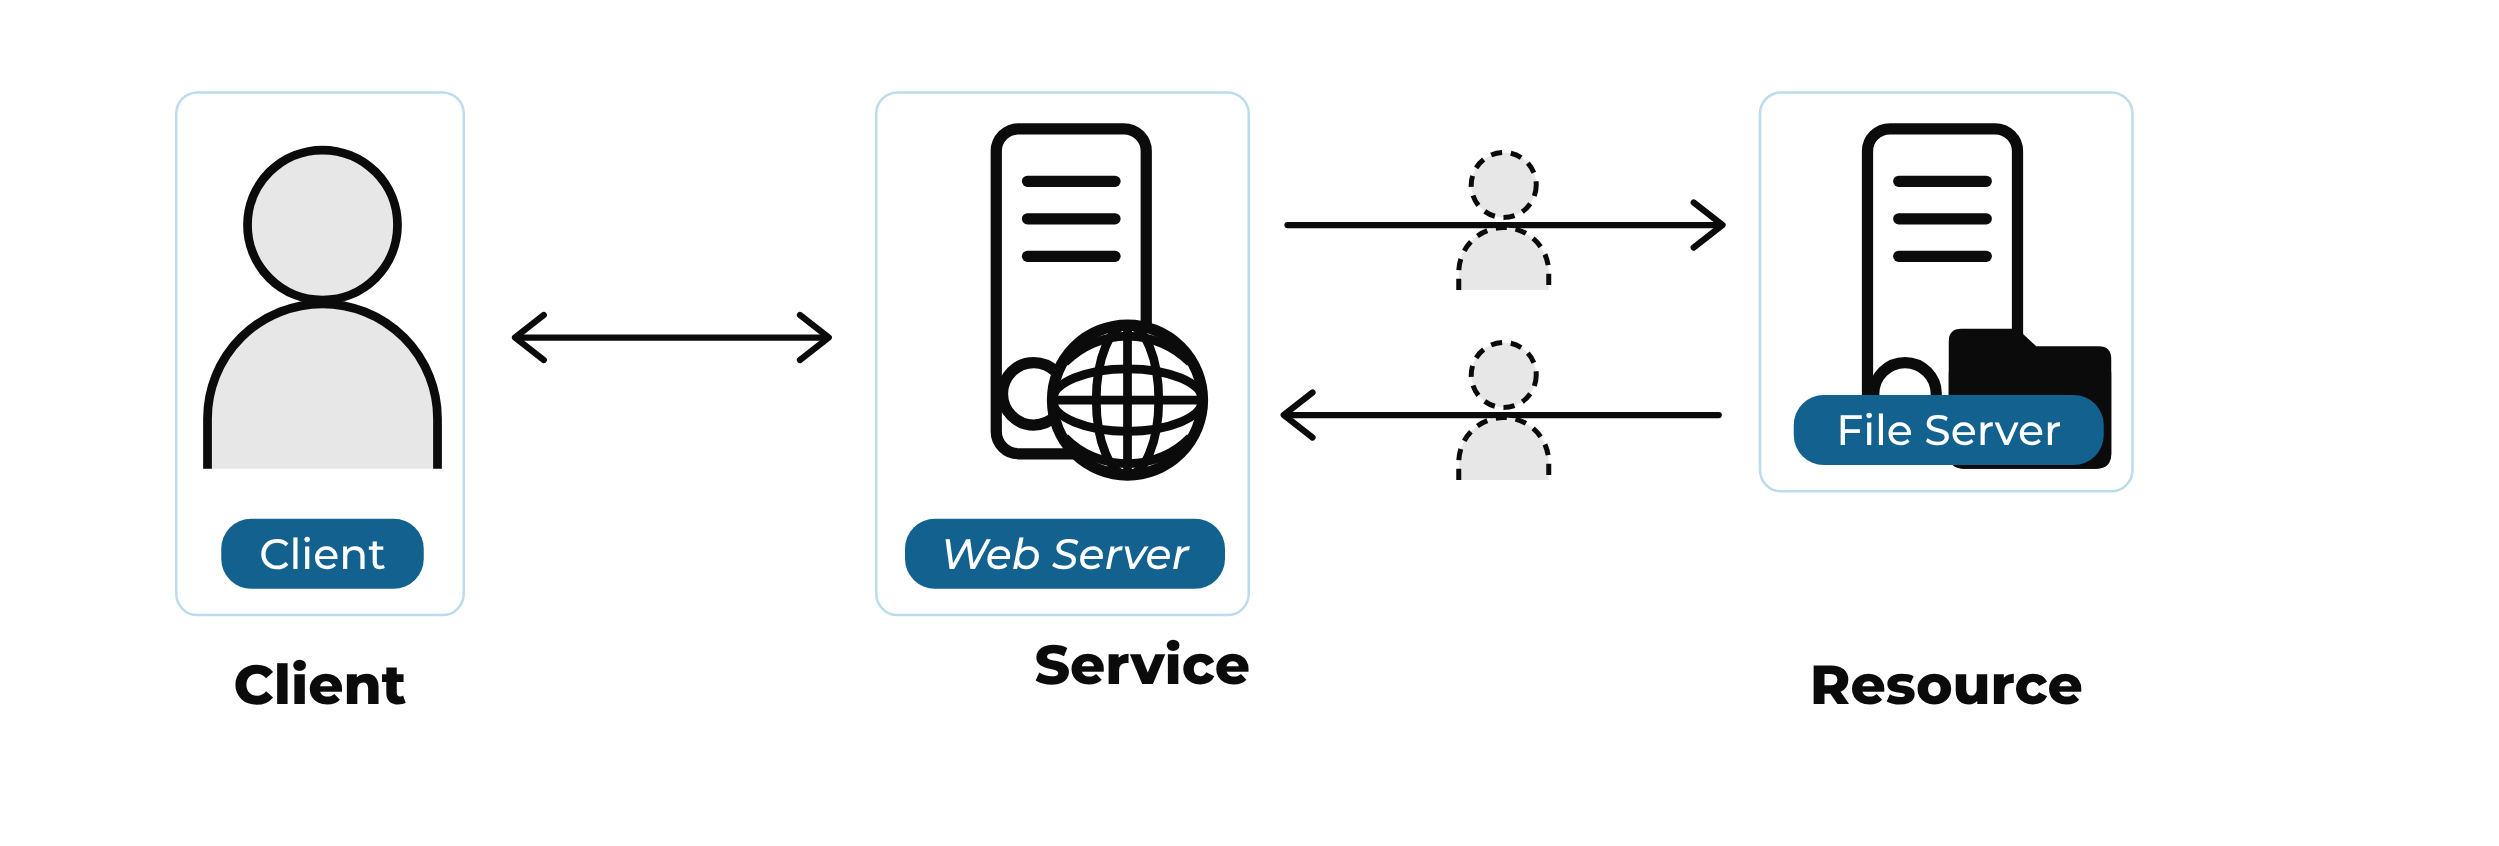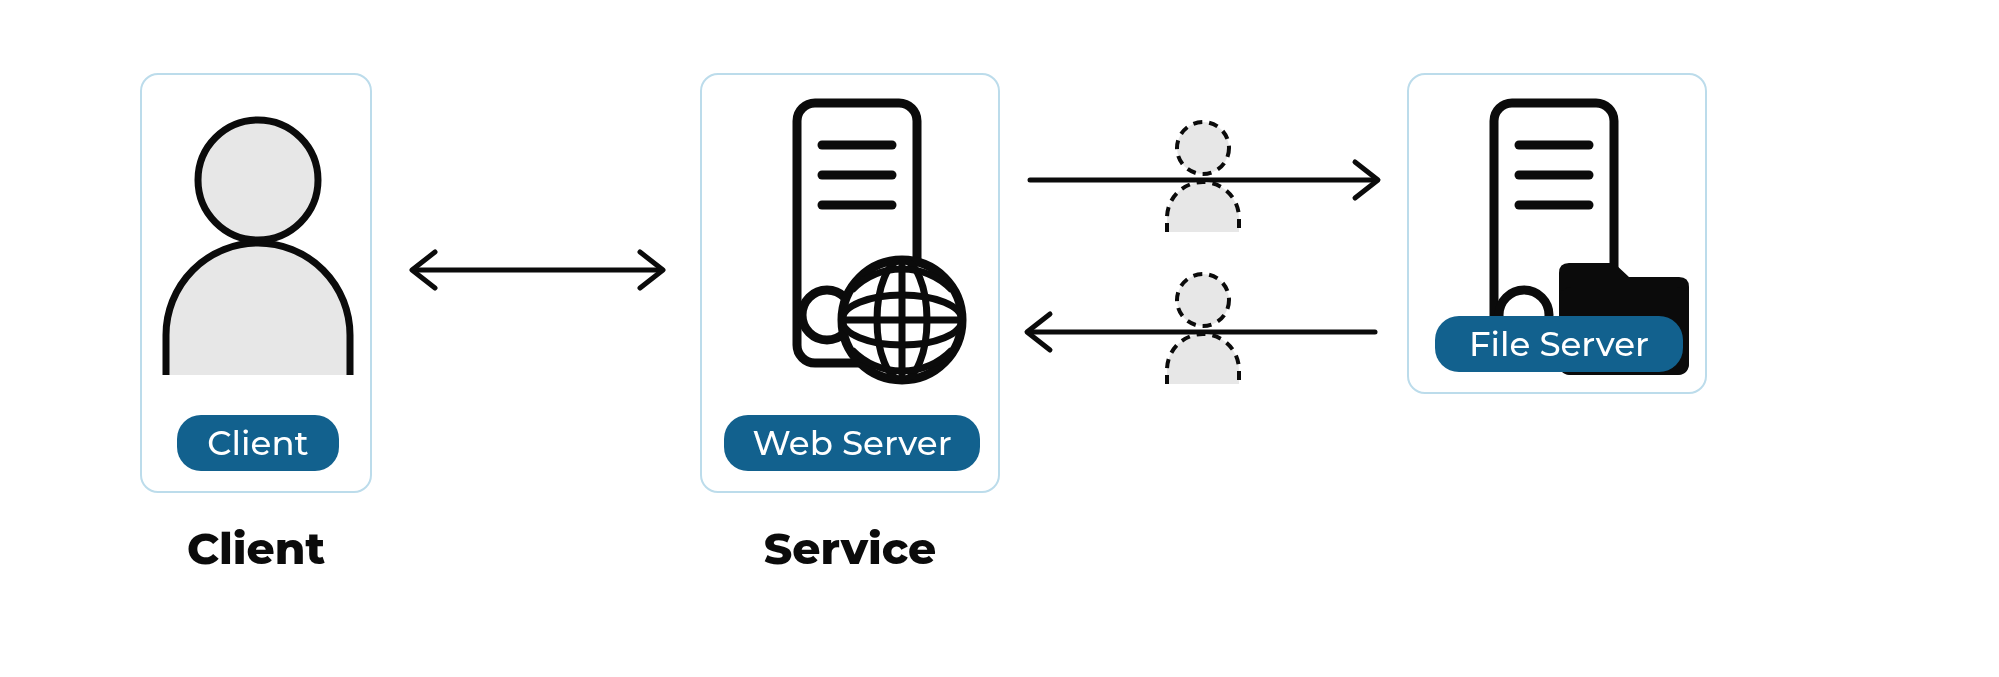--- a/index.html
+++ b/index.html
@@ -55,21 +55,21 @@
                L 208 300" fill="#e7e7e7" stroke="#0b0b0b" stroke-width="7" stroke-linejoin="round"></path>
     </svg>
     <div class="badge" style="left:35px; bottom:20px; width:162px; height:56px; font-size:34px;">
       <span>Client</span>
     </div>
   </div>
   <div class="title" style="left:140px; top:521px; width:232px; font-size:44px;">
     <span>Client</span>
   </div>
 
-  <div class="node-box" style="left:700px; top:73px; width:300px; height:420px;">
+  <div class="node-box" style="left:700px; top:73px; width:300px; height:420px;font-style:italic;">
     <svg width="300" height="320" viewBox="0 0 300 320">
 
       <rect x="95" y="28" width="120" height="260" rx="18" ry="18" fill="#ffffff" stroke="#0b0b0b" stroke-width="9"></rect>
       <line x1="120" y1="70" x2="190" y2="70" stroke="#0b0b0b" stroke-width="9" stroke-linecap="round"></line>
       <line x1="120" y1="100" x2="190" y2="100" stroke="#0b0b0b" stroke-width="9" stroke-linecap="round"></line>
       <line x1="120" y1="130" x2="190" y2="130" stroke="#0b0b0b" stroke-width="9" stroke-linecap="round"></line>
       <circle cx="125" cy="240" r="25" fill="none" stroke="#0b0b0b" stroke-width="9"></circle>
 
       <g transform="translate(200,245)">
         <circle cx="0" cy="0" r="60" fill="#ffffff" stroke="#0b0b0b" stroke-width="9"></circle>
@@ -78,21 +78,21 @@
         <line x1="-60" y1="0" x2="60" y2="0" stroke="#0b0b0b" stroke-width="7"></line>
         <line x1="0" y1="-60" x2="0" y2="60" stroke="#0b0b0b" stroke-width="7"></line>
         <path d="M -50 -30 A 70 70 0 0 1 50 -30" fill="none" stroke="#0b0b0b" stroke-width="7"></path>
         <path d="M -50 30  A 70 70 0 0 0 50 30" fill="none" stroke="#0b0b0b" stroke-width="7"></path>
       </g>
     </svg>
     <div class="badge" style="left:22px; bottom:20px; width:256px; height:56px; font-size:34px;">
       <span>Web Server</span>
     </div>
   </div>
-  <div class="title" style="left:700px; top:521px; width:300px; font-size:44px;">
+  <div class="title" style="left:700px; top:505px; width:300px; font-size:44px;text-align:right;">
     <span>Service</span>
   </div>
 
   <div class="node-box" style="left:1407px; top:73px; width:300px; height:321px;">
     <svg width="300" height="320" viewBox="0 0 300 320">
 
       <rect x="85" y="28" width="120" height="260" rx="18" ry="18" fill="#ffffff" stroke="#0b0b0b" stroke-width="9"></rect>
       <line x1="110" y1="70" x2="180" y2="70" stroke="#0b0b0b" stroke-width="9" stroke-linecap="round"></line>
       <line x1="110" y1="100" x2="180" y2="100" stroke="#0b0b0b" stroke-width="9" stroke-linecap="round"></line>
       <line x1="110" y1="130" x2="180" y2="130" stroke="#0b0b0b" stroke-width="9" stroke-linecap="round"></line>
@@ -110,20 +110,23 @@
                  Q 130 112 118 112
                  L 12 112
                  Q 0 112 0 100
                  Z" fill="#0b0b0b"></path>
         <rect x="0" y="24" width="130" height="88" rx="12" fill="#0b0b0b"></rect>
       </g>
     </svg>
     <div class="badge" style="left:26px; bottom:20px; width:248px; height:56px; font-size:34px;">
       <span>File Server</span>
     </div>
+  </div>
+  <div class="title" style="left:1407px; top:521px; width:300px; font-size:44px;">
+    <span>Resource</span>
   </div>
 
   <svg style="position:absolute; left:0; top:0;" width="1999" height="677">
 
     <g stroke="#0b0b0b" stroke-width="5" fill="none" stroke-linecap="round" stroke-linejoin="round">
       <line x1="415" y1="270" x2="660" y2="270"></line>
       <path d="M 435 252 L 412 270 L 435 288"></path>
       <path d="M 640 252 L 663 270 L 640 288"></path>
     </g>
 

